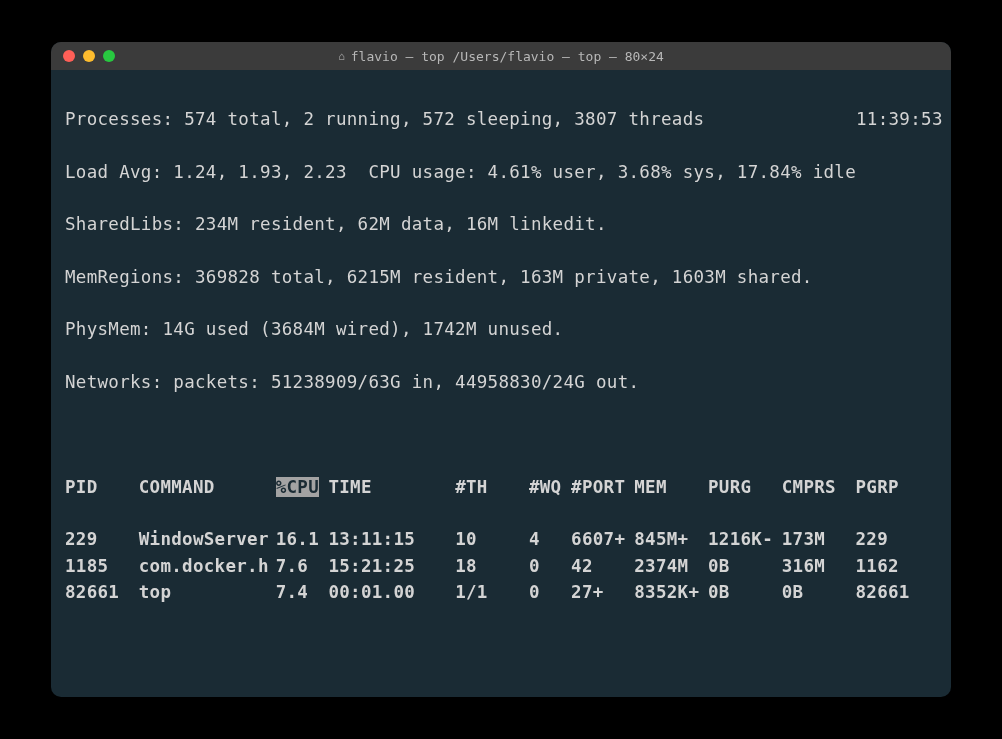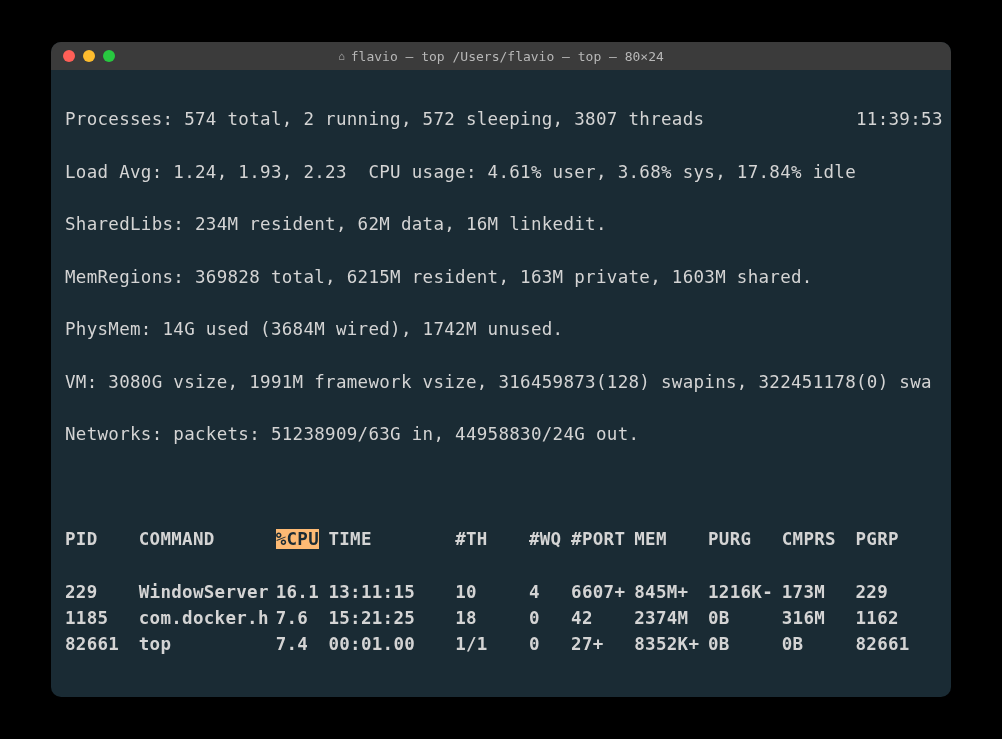--- a/index.html
+++ b/index.html
@@ -68,21 +68,21 @@
       letter-spacing: 0.3px;
     }
     .terminal-line {
       display: block;
     }
     .cell {
       display: inline-block;
       font-weight: bold;
     }
     .highlight {
-      background: #fdba74;
+      background: #a3a3a3;
       color: #1a2b34;
     }
     .row {
       display: flex;
     }
     
     .c-pid { width: 7ch; }
     .c-cmd { width: 13ch; }
     .c-cpu { width: 5ch; }
     .c-time { width: 9ch; }
@@ -109,19 +109,18 @@
       <span>flavio — top /Users/flavio — top — 80×24</span>
     </div>
   </div>
 
   <div class="terminal">
 <span class="terminal-line"><span>Processes: 574 total, 2 running, 572 sleeping, 3807 threads</span>              <span>11:39:53</span></span>
 <span class="terminal-line">Load Avg: 1.24, 1.93, 2.23  CPU usage: 4.61% user, 3.68% sys, 17.84% idle</span>
 <span class="terminal-line">SharedLibs: 234M resident, 62M data, 16M linkedit.</span>
 <span class="terminal-line">MemRegions: 369828 total, 6215M resident, 163M private, 1603M shared.</span>
 <span class="terminal-line">PhysMem: 14G used (3684M wired), 1742M unused.</span>
-<span class="terminal-line">VM: 3080G vsize, 1991M framework vsize, 316459873(128) swapins, 322451178(0) swa</span>
 <span class="terminal-line">Networks: packets: 51238909/63G in, 44958830/24G out.</span>
 <span class="terminal-line"> </span>
 <span class="row"><span class="cell c-pid">PID</span><span class="cell c-cmd">COMMAND</span><span class="cell c-cpu"><span class="highlight">%CPU</span> </span><span class="cell c-time">TIME</span><span class="cell c-th">#TH</span><span class="cell c-wq">#WQ</span><span class="cell c-port">#PORT</span><span class="cell c-mem">MEM</span><span class="cell c-purg">PURG</span><span class="cell c-cmprs">CMPRS</span><span class="cell c-pgrp">PGRP</span></span>
 <div id="rows-container"><span class="row"><span class="cell c-pid">229</span><span class="cell c-cmd">WindowServer</span><span class="cell c-cpu">16.1</span><span class="cell c-time">13:11:15</span><span class="cell c-th">10</span><span class="cell c-wq">4</span><span class="cell c-port">6607+</span><span class="cell c-mem">845M+</span><span class="cell c-purg">1216K-</span><span class="cell c-cmprs">173M</span><span class="cell c-pgrp">229</span></span><span class="row"><span class="cell c-pid">1185</span><span class="cell c-cmd">com.docker.h</span><span class="cell c-cpu">7.6</span><span class="cell c-time">15:21:25</span><span class="cell c-th">18</span><span class="cell c-wq">0</span><span class="cell c-port">42</span><span class="cell c-mem">2374M</span><span class="cell c-purg">0B</span><span class="cell c-cmprs">316M</span><span class="cell c-pgrp">1162</span></span><span class="row"><span class="cell c-pid">82661</span><span class="cell c-cmd">top</span><span class="cell c-cpu">7.4</span><span class="cell c-time">00:01.00</span><span class="cell c-th">1/1</span><span class="cell c-wq">0</span><span class="cell c-port">27+</span><span class="cell c-mem">8352K+</span><span class="cell c-purg">0B</span><span class="cell c-cmprs">0B</span><span class="cell c-pgrp">82661</span></span></div>
   </div>
 </div>
 
 </body></html>

